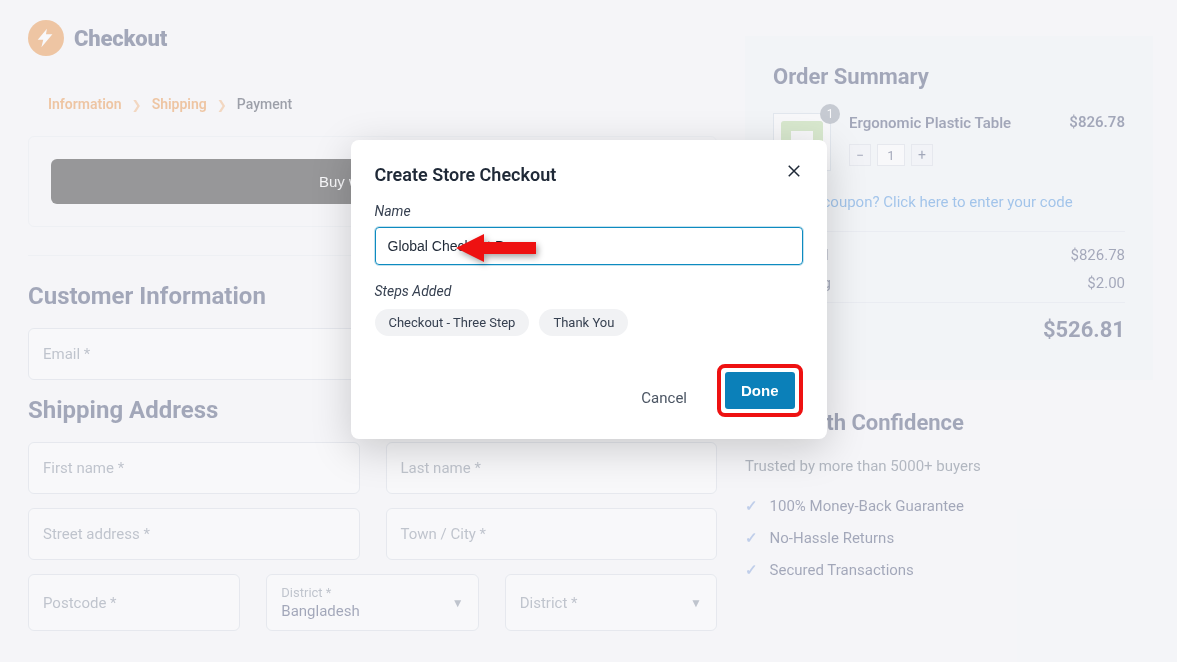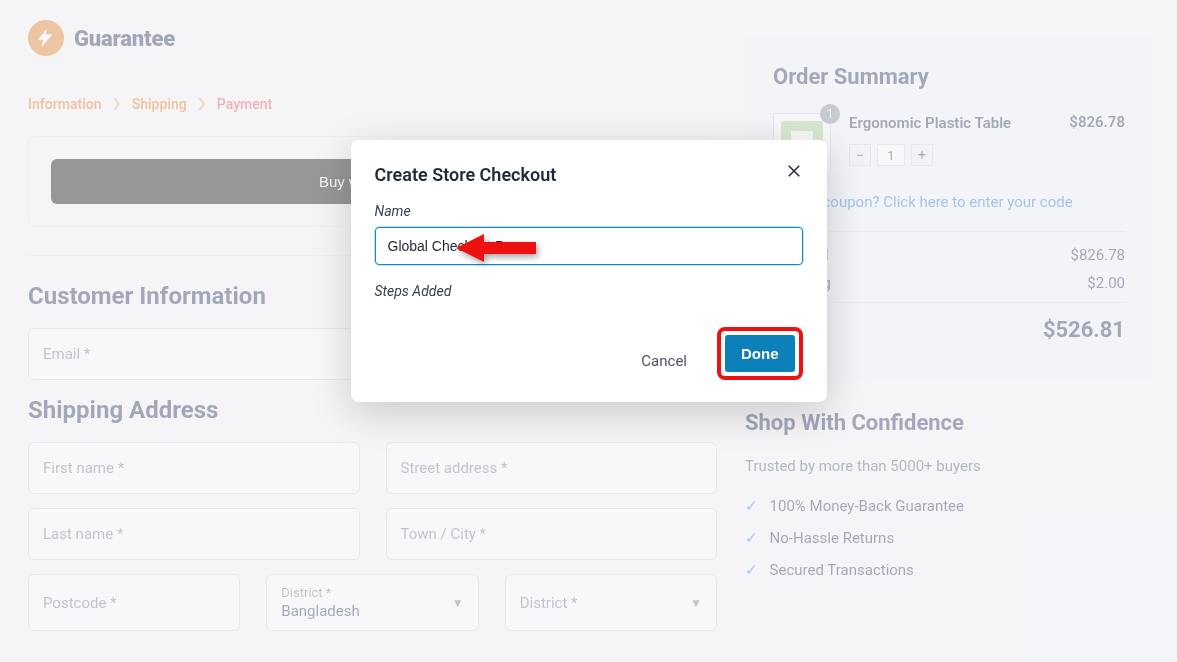--- a/index.html
+++ b/index.html
@@ -3,23 +3,23 @@
 <meta charset="utf-8">
 <style>
   * { box-sizing: border-box; margin: 0; padding: 0; }
   html, body { width: 1177px; height: 662px; font-family: -apple-system, BlinkMacSystemFont, "Segoe UI", Roboto, sans-serif; overflow: hidden; }
   .page { position: relative; width: 1177px; height: 662px; background: #f6f7f9; display: flex; }
   .left { width: 745px; padding: 20px 28px; }
   .logo-row { display: flex; align-items: center; gap: 10px; margin-bottom: 40px; }
   .logo-badge { width: 36px; height: 36px; border-radius: 50%; background: #e57a1c; display: flex; align-items: center; justify-content: center; }
   .logo-badge svg { width: 22px; height: 22px; }
   .brand { font-size: 22px; font-weight: 900; color: #1e2a55; letter-spacing: -0.2px; }
-  .breadcrumb { display: flex; gap: 10px; align-items: flex-start; font-size: 14px; margin-bottom: 24px; }
+  .breadcrumb { display: flex; gap: 10px; align-items: flex-end; font-size: 14px; margin-bottom: 24px; margin-left: 20px; }
   .crumb { color: #e57a1c; font-weight: 600; }
-  .crumb.current { color: #ef4444; font-weight: 500; }
+  .crumb.current { color: #0f172a; font-weight: 500; }
   .chev { color: #f0a96a; font-size: 12px; }
   .gp-box { border: 1px solid #e5e9ef; border-radius: 6px; padding: 22px; margin-bottom: 28px; }
   .gpay { background: #000; color: #fff; border-radius: 6px; padding: 14px; display: flex; align-items: center; justify-content: center; gap: 6px; font-size: 15px; width: 100%; cursor: pointer; border: none; }
   .gpay .g { font-weight: 600; }
   .hr { border: 0; border-top: 1px solid #e5e9ef; margin: 0 0 26px 0; }
   h2.section { font-size: 24px; font-weight: 700; color: #1e2a55; margin-bottom: 18px; }
   .field { border: 1px solid #cfd6e0; border-radius: 6px; padding: 16px 14px; color: #6b7789; font-size: 15px; background: #fff; margin-bottom: 16px; cursor: text; }
   .ship-grid { display: grid; grid-template-columns: 1fr 1fr; gap: 14px 26px; }
   .ship-grid .span3 { display: grid; grid-template-columns: 1fr 1fr 1fr; gap: 26px; grid-column: 1 / span 2; }
   .select { display: flex; justify-content: space-between; align-items: center; }
@@ -71,21 +71,21 @@
 <body>
 
 <div class="page">
   <div class="left">
     <div class="logo-row">
       <div class="logo-badge">
         <svg viewBox="0 0 24 24" fill="#fff">
             <path d="M13 2 3 14h6l-2 8 12-14h-7l1-6z"></path>
           </svg>
       </div>
-      <div class="brand">Guarantee</div>
+      <div class="brand">Checkout</div>
     </div>
 
     <div class="breadcrumb">
       <span class="crumb">Information</span>
       <span class="chev">❯</span>
       <span class="crumb">Shipping</span>
       <span class="chev">❯</span>
       <span class="crumb current">Payment</span>
     </div>
 
@@ -100,22 +100,22 @@
     </div>
 
     <hr class="hr">
 
     <h2 class="section">Customer Information</h2>
     <div class="field">Email *</div>
 
     <h2 class="section">Shipping Address</h2>
     <div class="ship-grid">
       <div class="field" style="margin-bottom:0;">First name *</div>
+      <div class="field" style="margin-bottom:0;">Last name *</div>
       <div class="field" style="margin-bottom:0;">Street address *</div>
-      <div class="field" style="margin-bottom:0;">Last name *</div>
       <div class="field" style="margin-bottom:0;">Town / City *</div>
       <div class="span3">
         <div class="field select" style="margin-bottom:0;">
           <span>Postcode *</span>
         </div>
         <div class="field select" style="margin-bottom:0; padding-top:10px; padding-bottom:10px;">
           <div class="country-field">
             <span class="lab">District *</span>
             <span class="val">Bangladesh</span>
           </div>
@@ -186,20 +186,24 @@
     <div class="modal">
       <h4>Create Store Checkout</h4>
       <div class="close-x">
         <svg viewBox="0 0 24 24" stroke="#1f2937" stroke-width="2" fill="none">
             <path d="M5 5l14 14M19 5L5 19"></path>
           </svg>
       </div>
       <div class="mlabel">Name</div>
       <input class="minput" type="text" value="Global Checkout Page" style="">
       <div class="mlabel">Steps Added</div>
+      <div class="chips">
+        <div class="chip">Checkout - Three Step</div>
+        <div class="chip">Thank You</div>
+      </div>
       <div class="mactions">
         <span class="cancel">Cancel</span>
         <span class="donewrap">
           <button class="done">Done</button>
         </span>
       </div>
     </div>
   </div>
 
   <div class="arrow">

